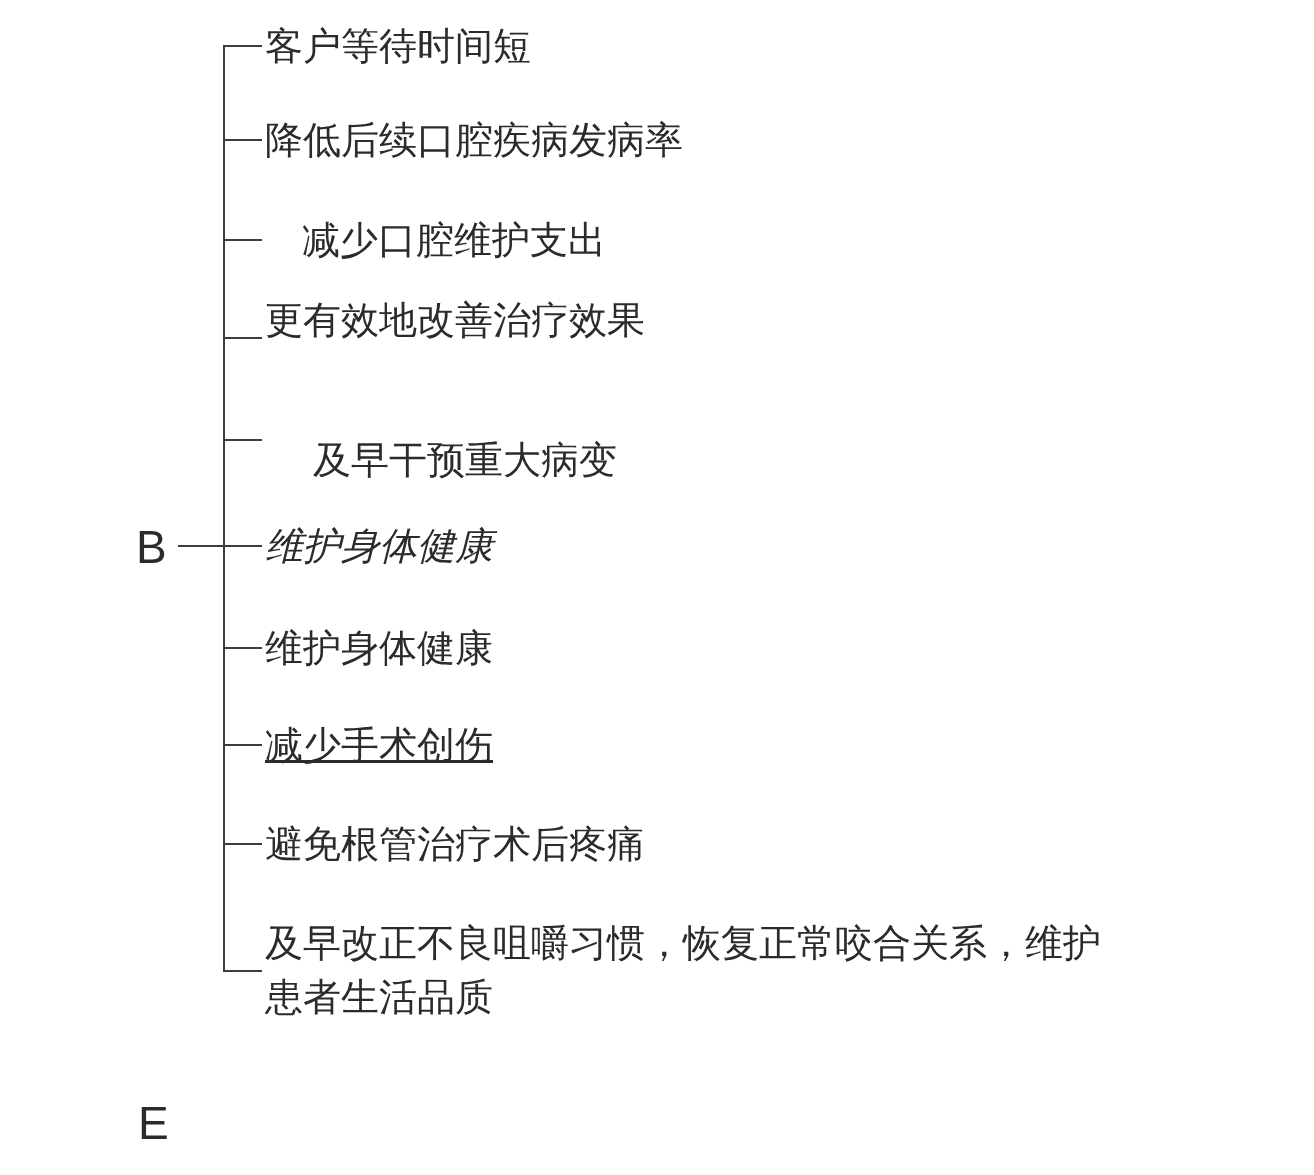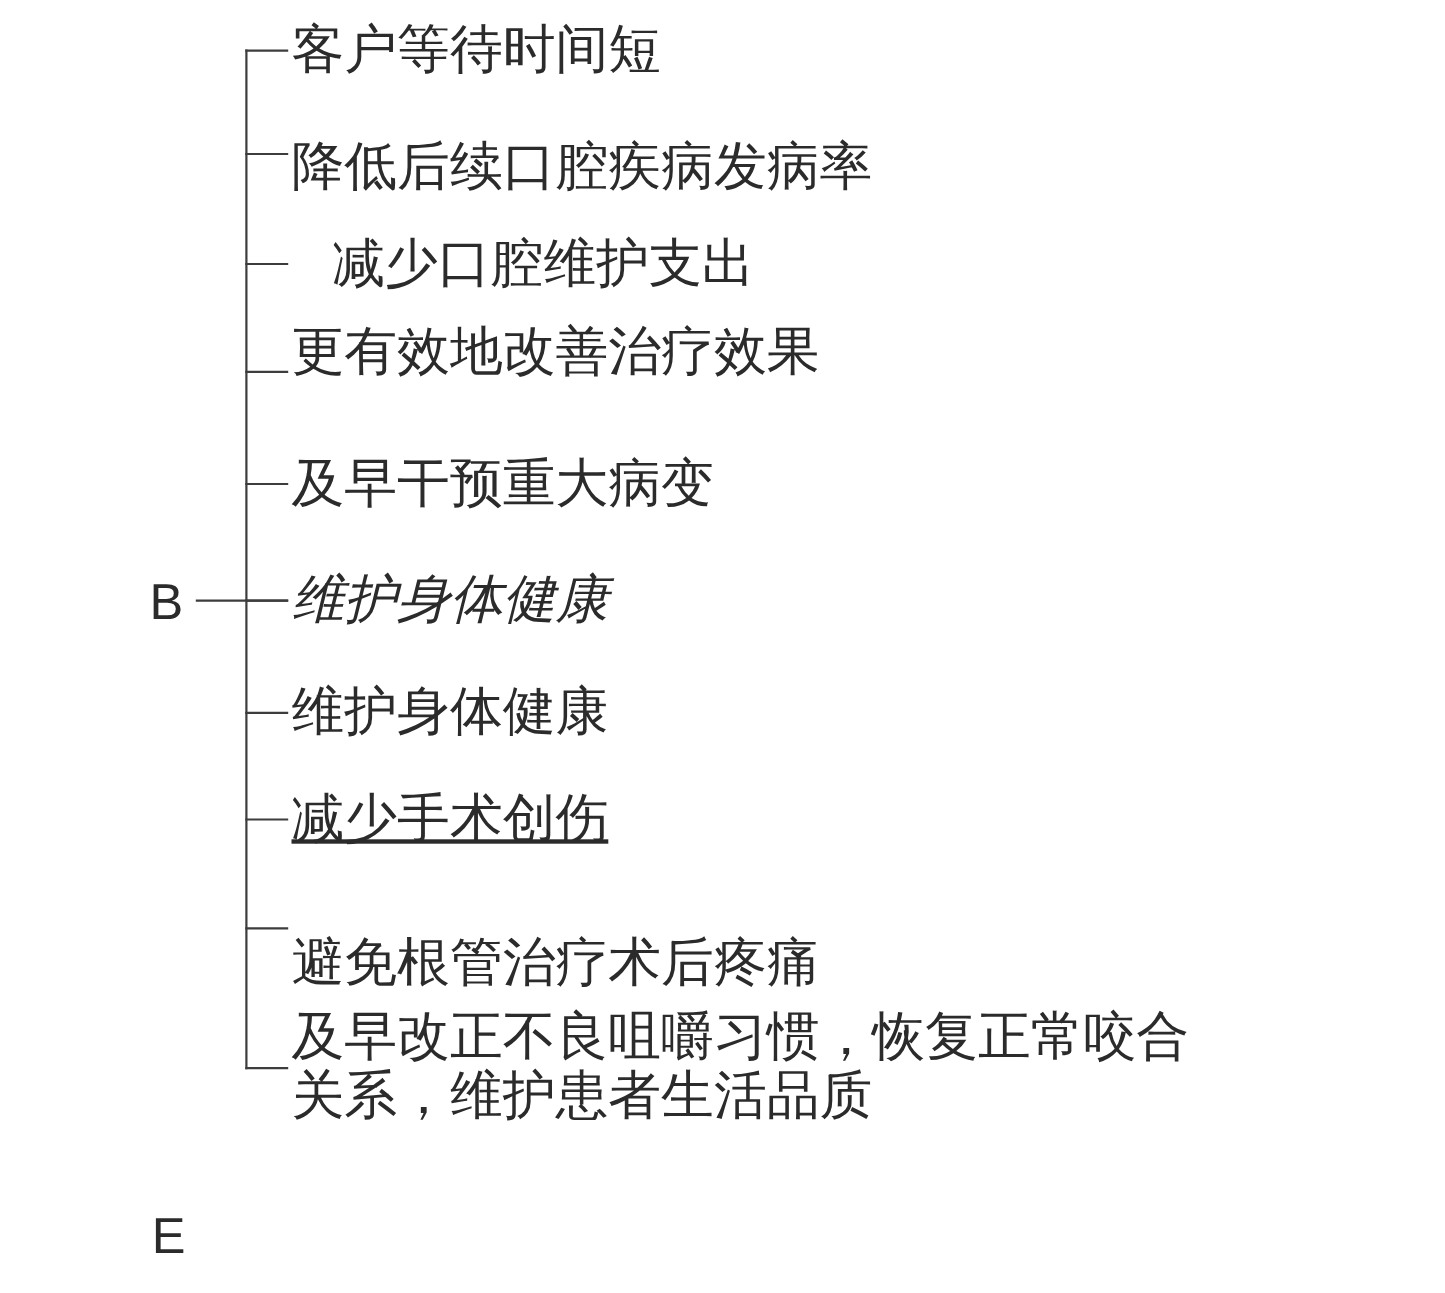--- a/index.html
+++ b/index.html
@@ -38,21 +38,21 @@
   }
   .end-label {
     left: 138px;
     top: 1123px;
     transform: translateY(-50%);
   }
   .tree-item {
     position: absolute;
     left: 265px;
     transform: translateY(-50%);
-    font-size: 48px;
+    font-size: 38px;
     font-weight: 300;
     line-height: 54px;
     color: #2b2b2b;
     white-space: nowrap;
   }
   .tree-item.wrap {
     white-space: normal;
     width: 860px;
   }
 </style>
@@ -72,25 +72,25 @@
       <line x1="223" y1="745" x2="262" y2="745" stroke="#3d3d3d" stroke-width="2"></line>
       <line x1="223" y1="844" x2="262" y2="844" stroke="#3d3d3d" stroke-width="2"></line>
       <line x1="223" y1="971" x2="262" y2="971" stroke="#3d3d3d" stroke-width="2"></line>
       <line x1="178" y1="546" x2="262" y2="546" stroke="#3d3d3d" stroke-width="2"></line>
     </svg>
 
   <div class="node-label root-label">B</div>
 
   <div id="items-layer">
       <div class="tree-item" style="top: 46px;">客户等待时间短</div>
-      <div class="tree-item" style="top: 152px;">降低后续口腔疾病发病率</div>
+      <div class="tree-item" style="top: 140px;">降低后续口腔疾病发病率</div>
       <div class="tree-item" style="top: 240px; margin-left: 37px;">减少口腔维护支出</div>
       <div class="tree-item" style="top: 320px;">更有效地改善治疗效果</div>
-      <div class="tree-item" style="top: 440px;">及早干预重大病变</div>
+      <div class="tree-item" style="top: 460px; margin-left: 48px;">及早干预重大病变</div>
       <div class="tree-item" style="top: 546px; font-style: italic;">维护身体健康</div>
       <div class="tree-item" style="top: 648px;">维护身体健康</div>
       <div class="tree-item" style="top: 745px; text-decoration: underline;">减少手术创伤</div>
-      <div class="tree-item" style="top: 844px; margin-top: 32px;">避免根管治疗术后疼痛</div>
+      <div class="tree-item" style="top: 844px;">避免根管治疗术后疼痛</div>
       <div class="tree-item wrap" style="top: 970px;">及早改正不良咀嚼习惯，恢复正常咬合关系，维护患者生活品质</div>
     </div>
 
   <div class="node-label end-label">E</div>
 </div>
 
 </body></html>

